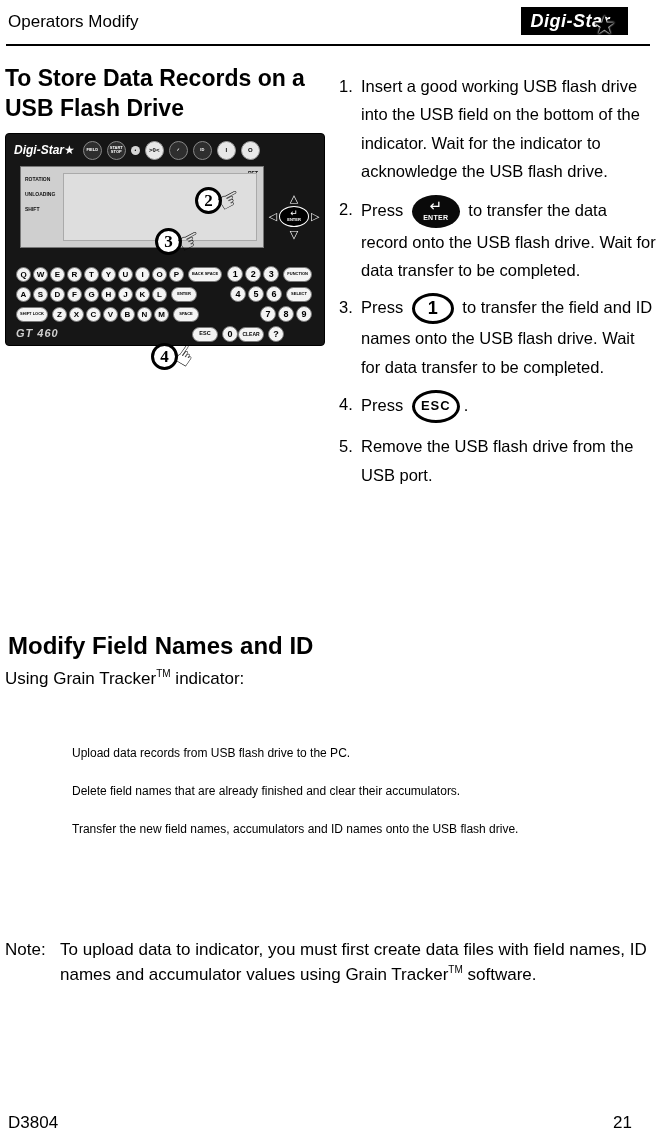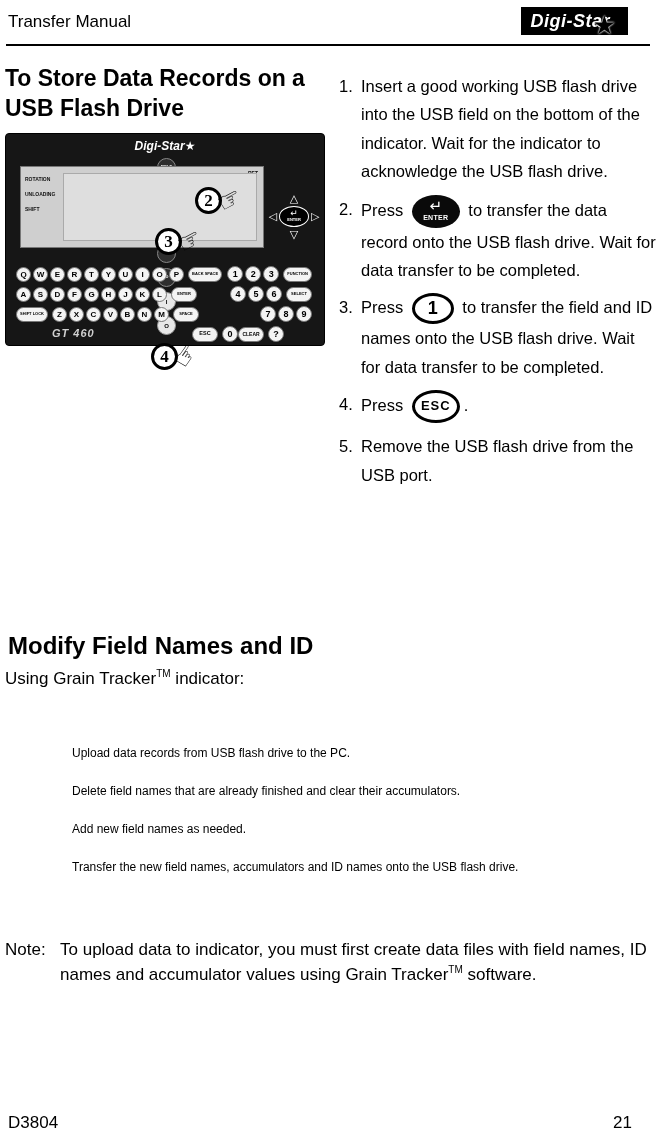--- a/index.html
+++ b/index.html
@@ -19,21 +19,21 @@
 
   
   .store-heading { position: absolute; left: 5px; top: 64px; width: 318px; margin: 0;
                    font-size: 23px; line-height: 1.3; font-weight: bold; }
 
   
   .figure { position: absolute; left: 5px; top: 133px; width: 322px; height: 256px; }
   .device { position: absolute; left: 0; top: 0; width: 320px; height: 213px;
             background: #161616; border: 1px solid #000; border-radius: 4px; }
   .dev-top { position: absolute; left: 8px; top: 5px; right: 5px; height: 22px;
-             display: flex; align-items: center; gap: 5px; flex-direction: column; }
+             display: flex; align-items: center; gap: 5px; }
   .dev-logo { color: #fff; font-size: 12px; font-weight: bold; font-style: italic;
               margin-right: 3px; white-space: nowrap; }
   .dev-logo .star { font-style: normal; font-family: "DejaVu Sans", sans-serif; }
   .tb { flex: none; display: flex; align-items: center; justify-content: center;
         text-align: center; border-radius: 50%; }
   .tb.dark { width: 19px; height: 19px; background: #2e2e2e; border: 1px solid #888;
              color: #fff; font-size: 4px; font-weight: bold; line-height: 1.1; }
   .tb.light { width: 19px; height: 19px; background: #e8e8e8; border: 1px solid #999;
               color: #000; font-size: 6px; font-weight: bold; }
   .tb.tiny { width: 9px; height: 9px; background: #d5d5d5; color: #000; font-size: 5px; }
@@ -64,21 +64,21 @@
   .key { flex: none; display: inline-flex; align-items: center; justify-content: center;
          width: 15px; height: 15px; border-radius: 50%; background: #f4f4f4; border: 1px solid #777;
          color: #000; font-size: 8px; font-weight: bold; }
   .key.num { width: 16px; height: 16px; font-size: 9px; }
   .kwide { flex: none; display: inline-flex; align-items: center; justify-content: center;
            text-align: center; min-width: 26px; height: 15px; border-radius: 8px;
            background: #f4f4f4; border: 1px solid #777; color: #000; font-size: 4px;
            font-weight: bold; line-height: 1; padding: 0 3px; margin-right: 4px; }
   .kwide.esc { font-size: 5.5px; }
   .kwide.clear { font-size: 5px; }
-  .krow.last { position: relative; justify-content: flex-end; padding-right: 32px; margin-top: 2px; margin-left: 36px; }
+  .krow.last { position: relative; justify-content: flex-end; padding-right: 32px; margin-top: 2px; }
   .model { position: absolute; left: 0; top: 1px; color: #cfcfcf; font-size: 11px;
            font-weight: bold; font-style: italic; letter-spacing: 1px; }
 
   .callout { position: absolute; display: flex; align-items: flex-start; z-index: 6; }
   .c2 { left: 190px; top: 54px; }
   .c3 { left: 150px; top: 95px; }
   .c4 { left: 146px; top: 210px; }
   .co-circle { width: 27px; height: 27px; border-radius: 50%; border: 3px solid #000; background: #fff;
                display: flex; align-items: center; justify-content: center; font-size: 17px;
                font-weight: bold; font-family: "Liberation Serif", serif; }
@@ -116,21 +116,21 @@
 
   
   .footer-doc { position: absolute; left: 8px; top: 1113px; font-size: 17px; }
   .footer-page { position: absolute; right: 24px; top: 1113px; font-size: 17px; }
 </style>
 </head>
 <body>
 
 <div class="page">
 
-  <span class="header-title">Transfer Manual</span>
+  <span class="header-title">Operators Modify</span>
   <span class="logo">
     <span class="logo-text">Digi-Star</span>
     <span class="logo-star">★</span>
   </span>
   <div class="rule"></div>
 
   <h1 class="store-heading">To Store Data Records on a USB Flash Drive</h1>
 
   <div class="figure">
     <div class="device">
@@ -279,21 +279,20 @@
       <span class="step-body">Remove the USB flash drive from the USB port.</span>
     </li>
   </ol>
 
   <h2 class="modify-heading">Modify Field Names and ID</h2>
   <div class="modify-intro"><span>Using Grain Tracker</span><sup>TM</sup><span> indicator:</span></div>
 
   <div class="bullets">
     <p>Upload data records from USB flash drive to the PC.</p>
     <p>Delete field names that are already finished and clear their accumulators.</p>
-    <p>Add new field names as needed.</p>
     <p>Transfer the new field names, accumulators and ID names onto the USB flash drive.</p>
   </div>
 
   <div class="note">
     <span class="note-label">Note:</span>
     <span class="note-body"><span>To upload data to indicator, you must first create data files with field names, ID names and accumulator values using Grain Tracker</span><sup>TM</sup><span> software.</span></span>
   </div>
 
   <span class="footer-doc">D3804</span>
   <span class="footer-page">21</span>

